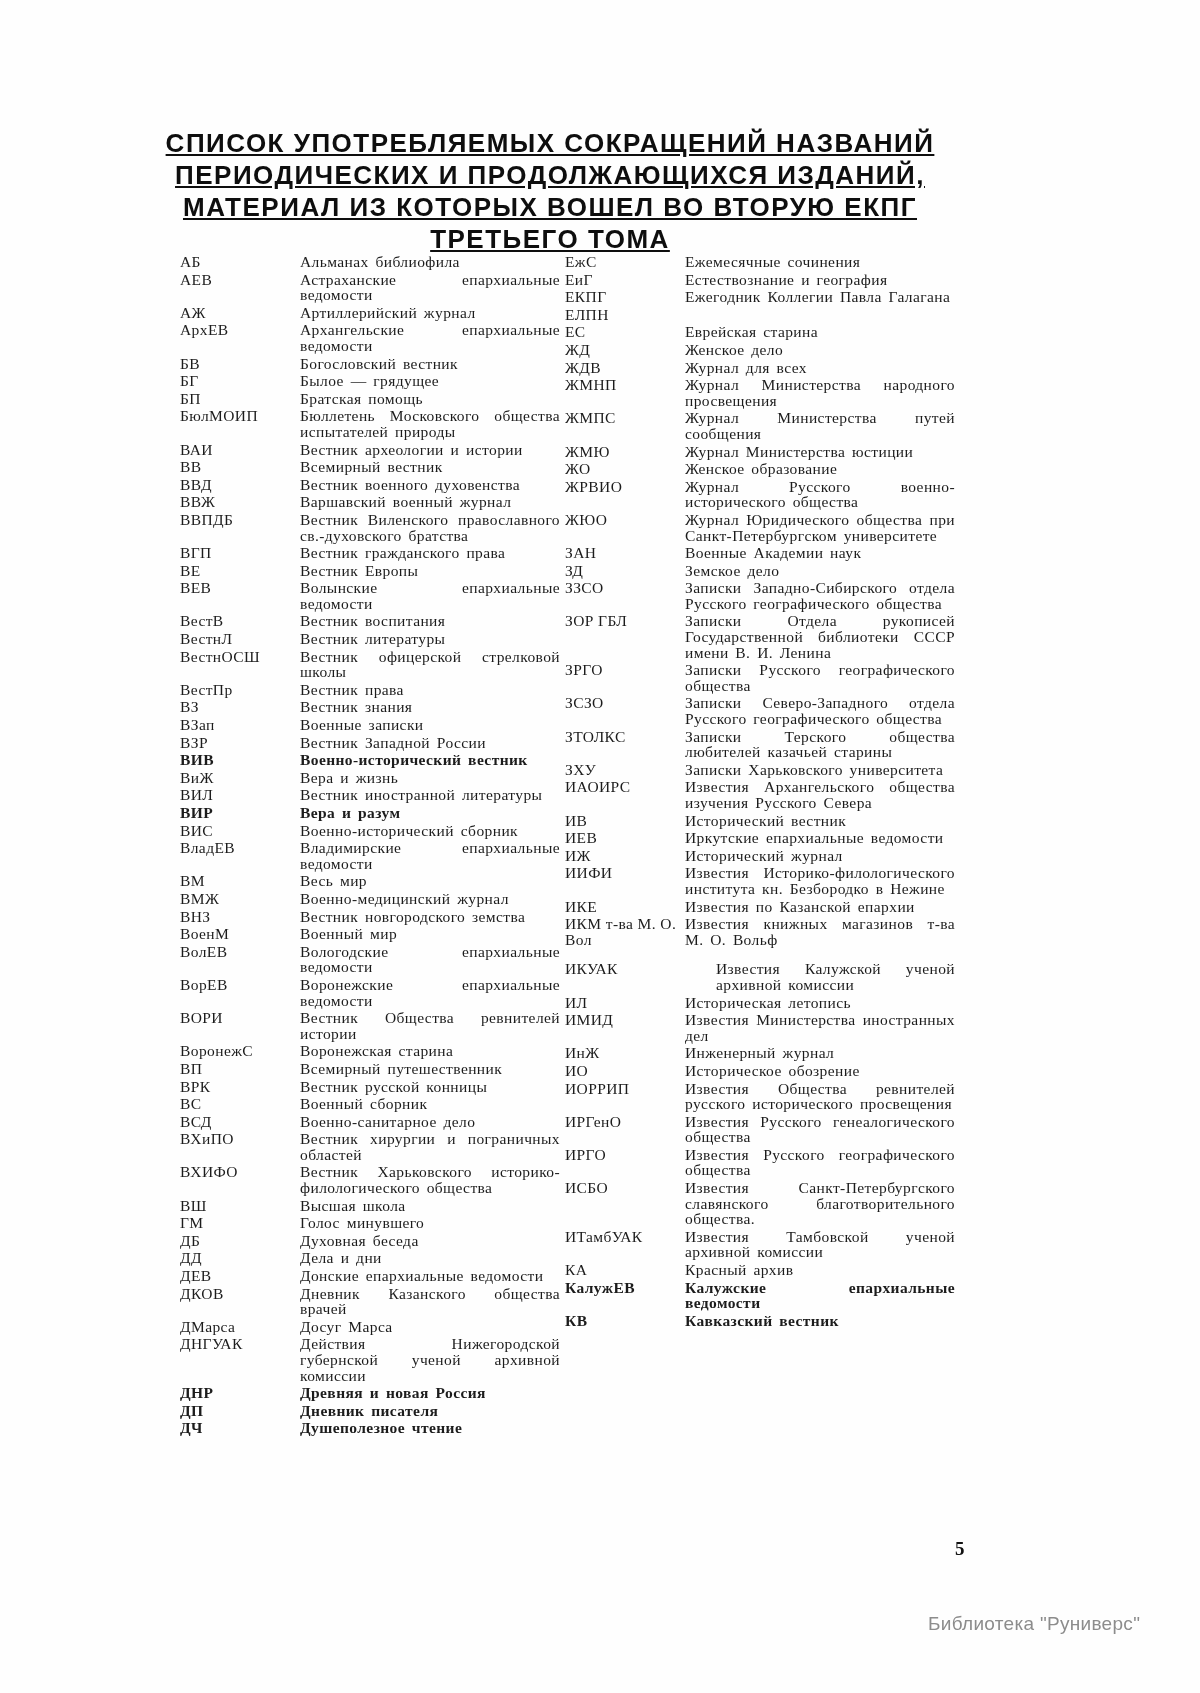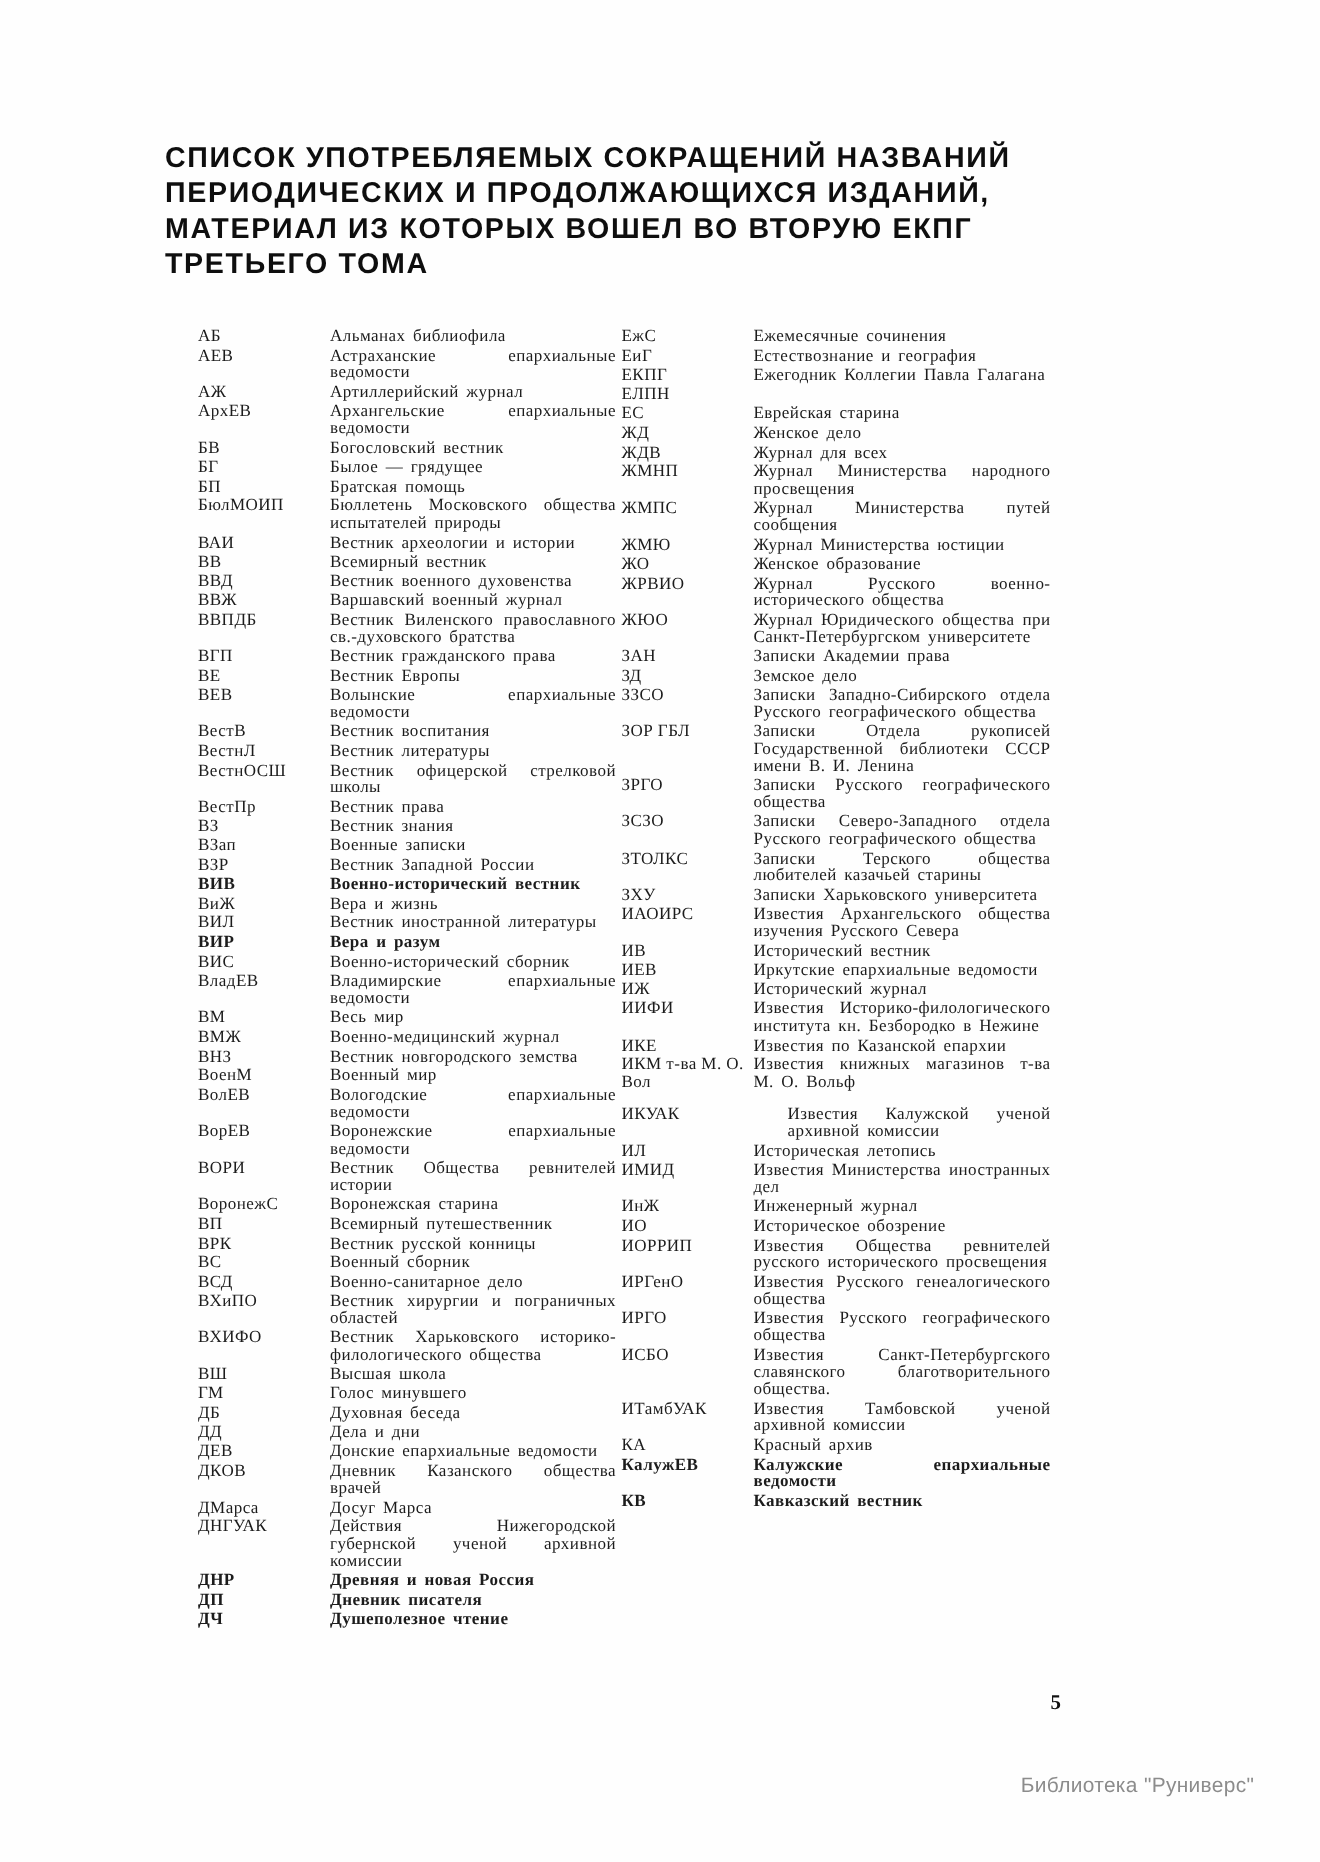--- a/index.html
+++ b/index.html
@@ -7,32 +7,33 @@
     width:1200px;height:1693px;
     background:#ffffff;
     font-family:"Liberation Serif", serif;
     color:#1c1c1c;
     position:relative;
     overflow:hidden;
   }
   .page{position:absolute;inset:0;background:#fefefe;}
   .title{
     position:absolute;top:127px;left:150px;width:800px;
-    text-align:left;
+    text-align:center;
     font-family:"Liberation Sans", sans-serif;
     font-weight:bold;
     font-size:26px;line-height:32px;
     letter-spacing:1.5px;
     color:#0e0e0e;
+    text-decoration:underline;
   }
   .columns{
     position:absolute;top:254px;left:180px;
     display:flex;
   }
-  .col{width:380px;margin-right:5px;margin-top:44px;}
+  .col{width:380px;margin-right:5px;}
   .col.right{width:390px;margin-right:0;}
   .entry{
     display:flex;
     font-size:15.5px;
     line-height:15.6px;
     margin-bottom:2px;
     letter-spacing:0.4px;
   }
   .entry .abbr{
     width:120px;flex:none;
@@ -337,21 +338,21 @@
         <div class="entry">
           <span class="abbr">ЖРВИО</span>
           <span class="def">Журнал Русского военно-исторического общества</span>
         </div>
         <div class="entry">
           <span class="abbr">ЖЮО</span>
           <span class="def">Журнал Юридического общества при Санкт-Петербургском университете</span>
         </div>
         <div class="entry">
           <span class="abbr">ЗАН</span>
-          <span class="def">Записки Академии права</span>
+          <span class="def">Военные Академии наук</span>
         </div>
         <div class="entry">
           <span class="abbr">ЗД</span>
           <span class="def">Земское дело</span>
         </div>
         <div class="entry">
           <span class="abbr">ЗЗСО</span>
           <span class="def">Записки Западно-Сибирского отдела Русского географического общества</span>
         </div>
         <div class="entry">

